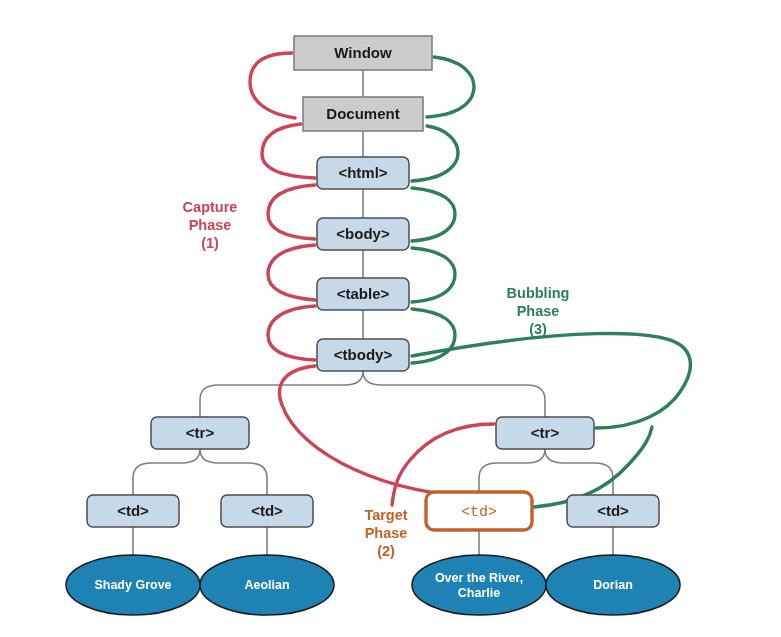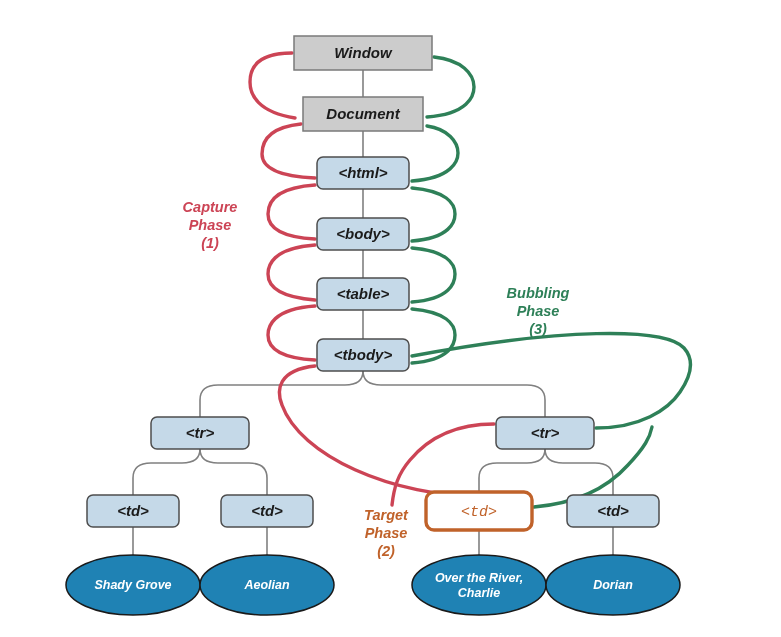--- a/index.html
+++ b/index.html
@@ -10,21 +10,20 @@
   body {
     width: 781px;
     height: 637px;
     font-family: "Liberation Sans", sans-serif;
     overflow: hidden;
   }
   #diagram-root {
     position: relative;
     width: 781px;
     height: 637px;
-    font-style: italic;
   }
   #diagram-svg {
     position: absolute;
     left: 0;
     top: 0;
     width: 781px;
     height: 637px;
   }
   .node-label {
     font-weight: bold;

